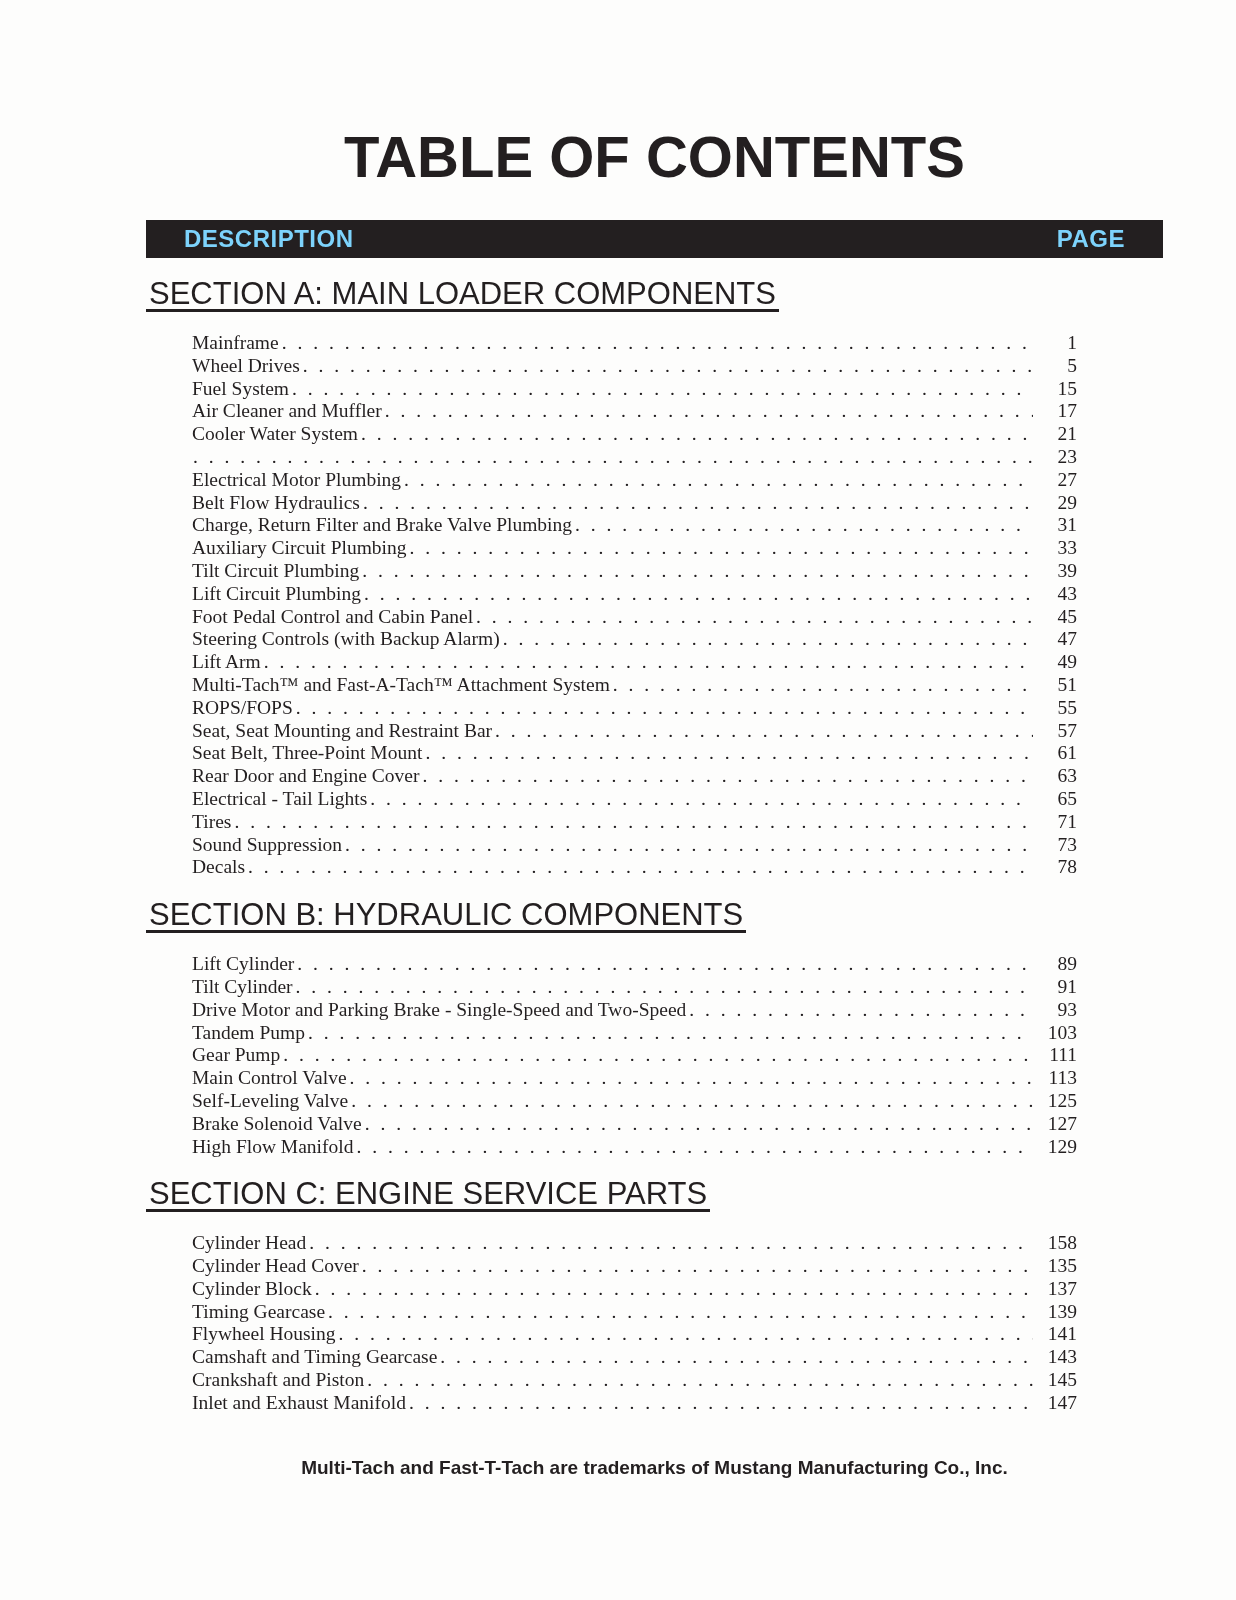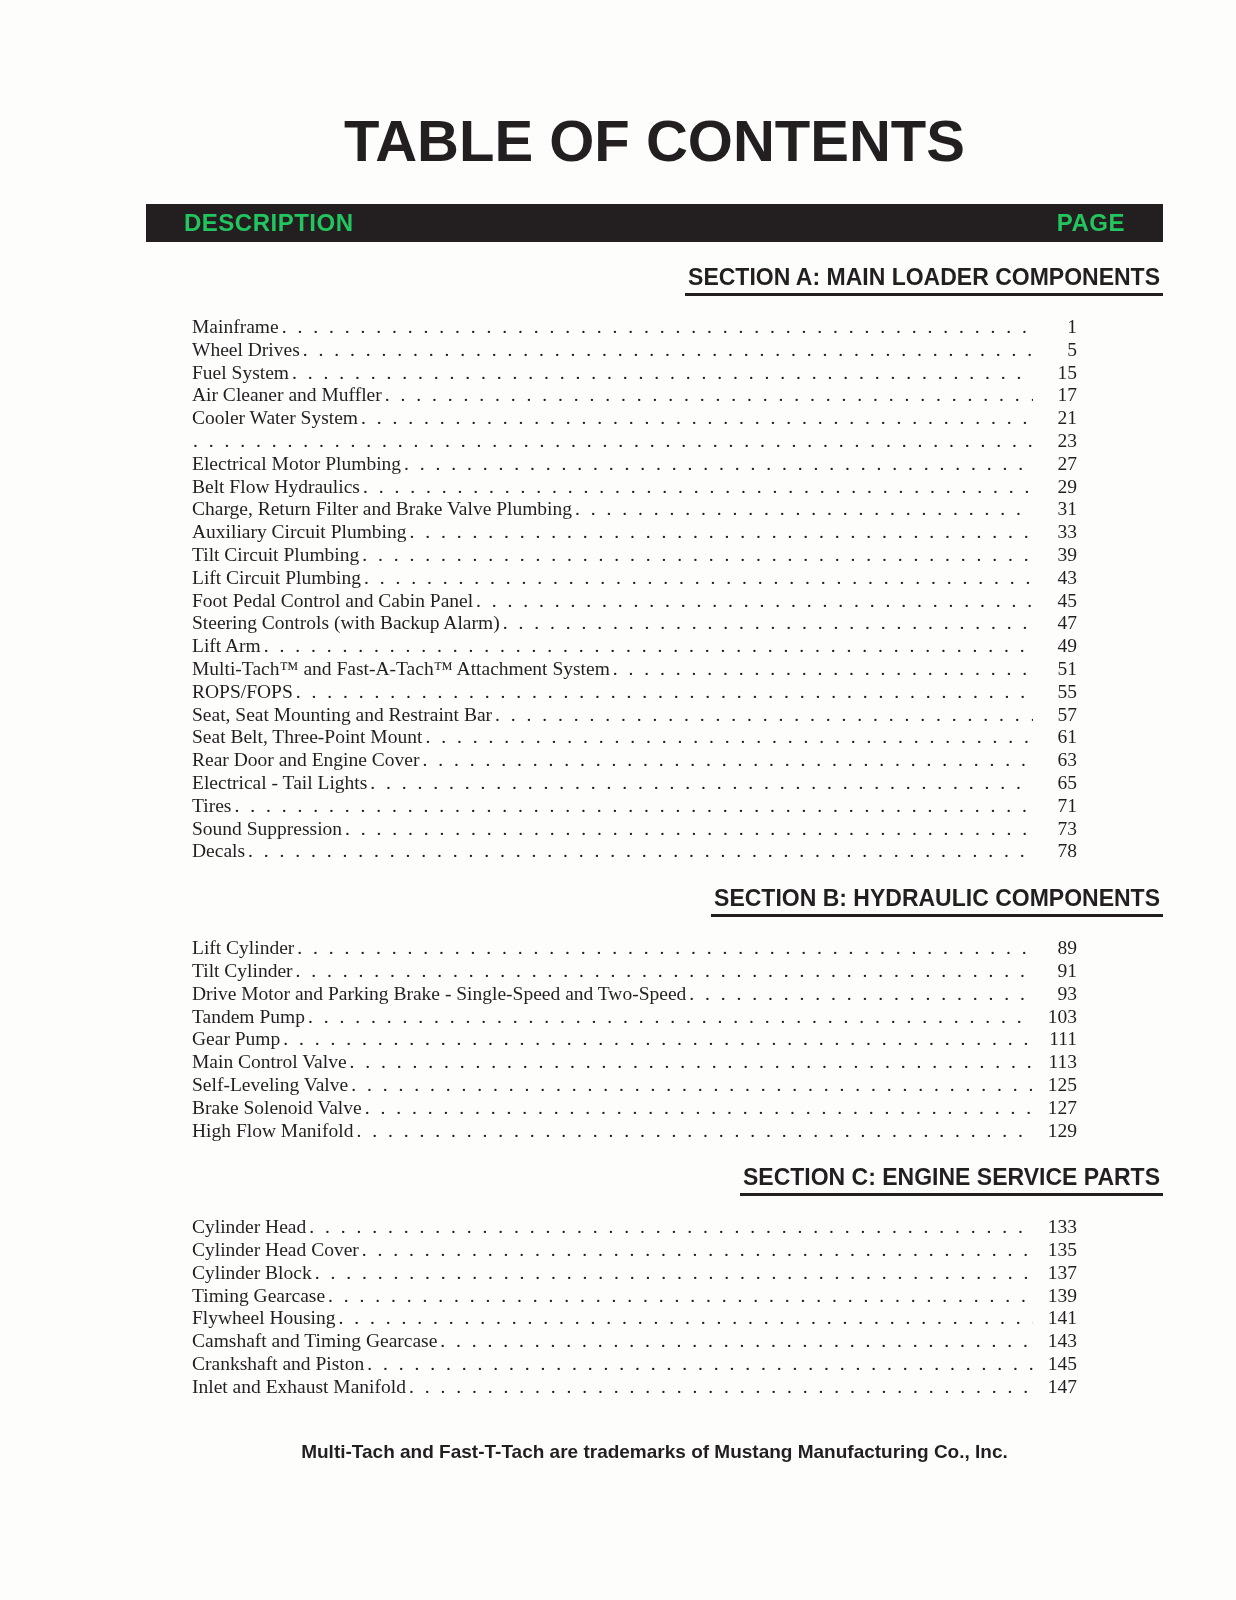--- a/index.html
+++ b/index.html
@@ -13,53 +13,54 @@
     height: 1600px;
     background: #fdfdfc;
     color: #231f20;
     font-family: "Liberation Serif", serif;
     overflow: hidden;
     box-sizing: border-box;
   }
   .content {
     width: 1017px;
     margin-left: 146px;
+    margin-top: 16px;
   }
   h1.doc-title {
     margin: 0;
     padding-top: 112px;
     text-align: center;
     font-family: "Liberation Sans", sans-serif;
     font-weight: 700;
     font-size: 58px;
     line-height: 58px;
     letter-spacing: 0px;
     color: #231f20;
   }
   .header-bar {
     margin-top: 34px;
     height: 38px;
     background: #231f20;
-    color: #22c55e;
+    color: #7dd3fc;
     display: flex;
     justify-content: space-between;
     align-items: center;
     padding: 0 38px;
     box-sizing: border-box;
     font-family: "Liberation Sans", sans-serif;
     font-weight: 700;
     font-size: 24px;
     letter-spacing: 0.5px;
   }
   .toc-section h2 {
     margin: 24px 0 0 0;
-    text-align: right;
+    text-align: left;
     font-family: "Liberation Sans", sans-serif;
-    font-weight: 700;
-    font-size: 23px;
+    font-weight: 400;
+    font-size: 31px;
     line-height: 23px;
     color: #231f20;
   }
   .toc-section h2 .heading-text {
     display: inline-block;
     border-bottom: 3px solid #231f20;
     padding: 0 3px 4px 3px;
   }
   .toc-list {
     margin: 20px 86px 0 46px;
@@ -329,21 +330,21 @@
   </section>
 
   <section class="toc-section">
     <h2>
       <span class="heading-text">SECTION C: ENGINE SERVICE PARTS</span>
     </h2>
     <div class="toc-list">
   <div class="toc-row">
     <span class="toc-label">Cylinder Head</span>
     <span class="toc-dots"></span>
-    <span class="toc-page">133</span>
+    <span class="toc-page">158</span>
   </div>
 
   <div class="toc-row">
     <span class="toc-label">Cylinder Head Cover</span>
     <span class="toc-dots"></span>
     <span class="toc-page">135</span>
   </div>
 
   <div class="toc-row">
     <span class="toc-label">Cylinder Block</span>

